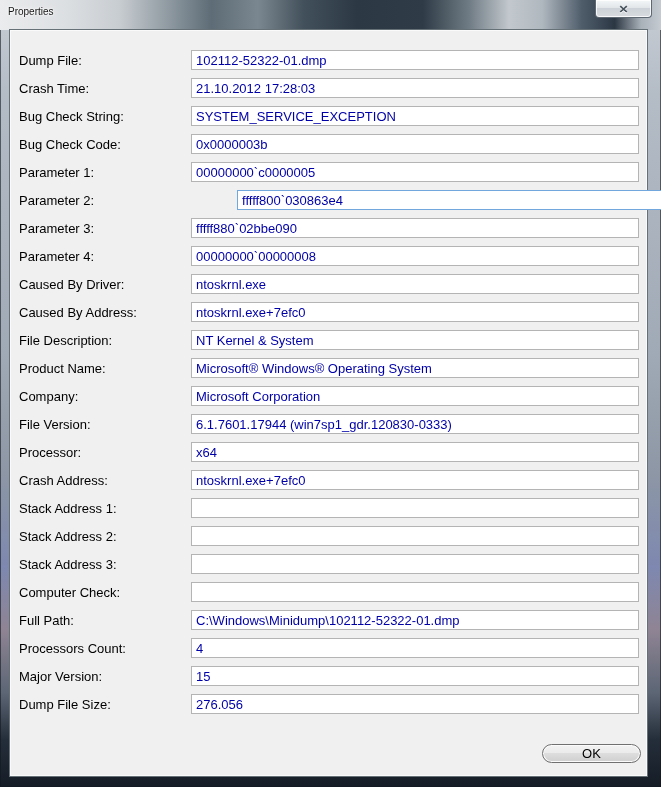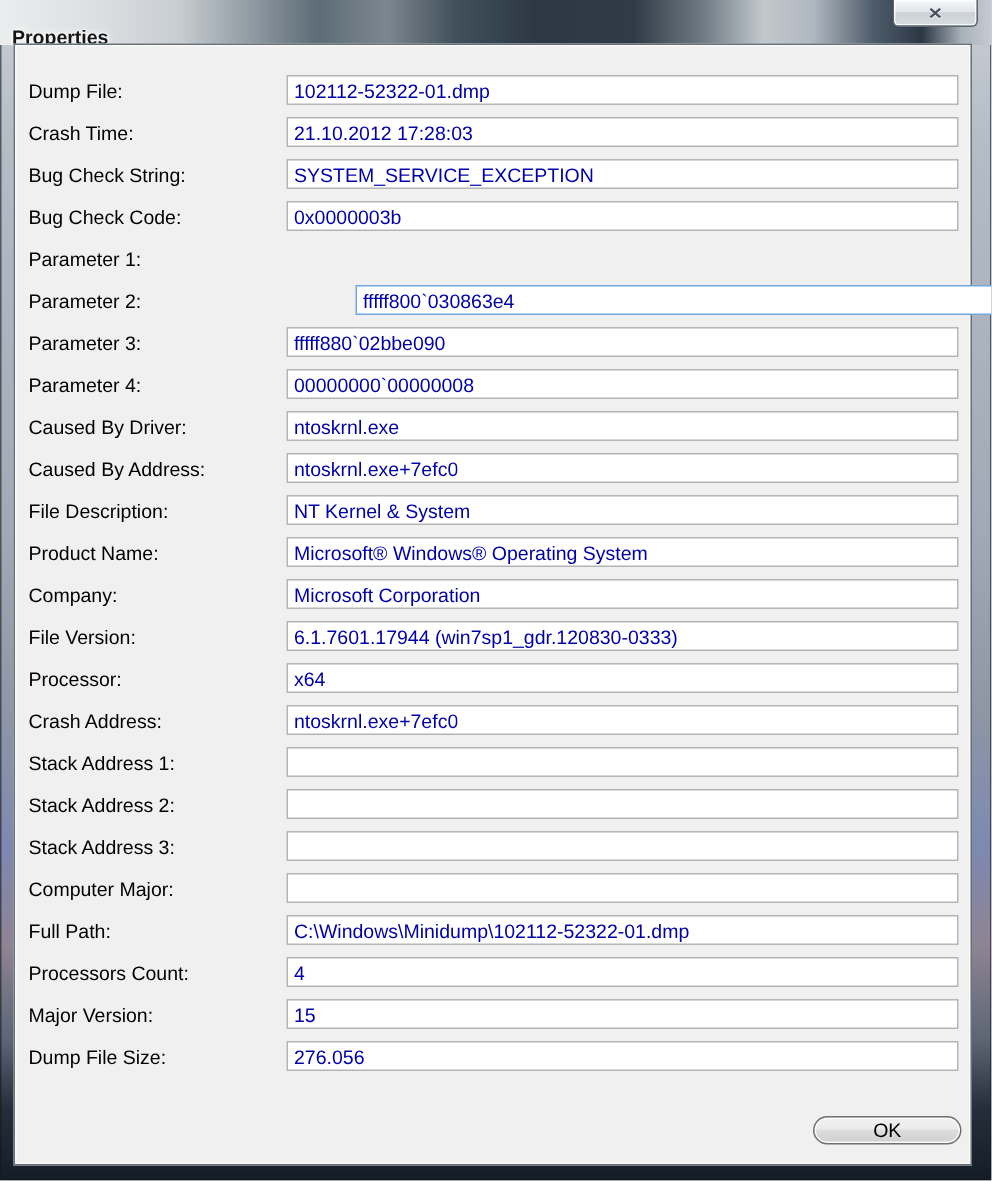--- a/index.html
+++ b/index.html
@@ -19,24 +19,23 @@
   
   .titlebar {
     position:absolute; top:0; left:0; right:0; height:30px;
     background:linear-gradient(90deg,
       #eaeced 0%, #dcdfe2 10%, #c8cdd1 18%, #8b969e 26%,
       #5d6c76 32%, #7b8790 39%, #42505b 46%, #2c3944 54%,
       #2f3c47 64%, #707c85 71%, #c2c8cd 77%, #b0b8bf 82%,
       #4f5d6b 88%, #2c3744 93%, #a9b1b9 97%, #c5cbd1 100%);
   }
   .title {
-    position:absolute; left:8px; top:17px;
-    font-size:13px; color:#151515;
+    position:absolute; left:8px; top:6px;
+    font-size:10px; color:#151515;
     text-shadow:0 0 8px #ffffff, 0 0 3px #ffffff, 0 0 2px #ffffff;
-    font-weight:bold;
   }
   .close-btn {
     position:absolute; top:0; right:9px; width:57px; height:18px;
     border:1px solid #5e6872; border-top:none;
     border-radius:0 0 4px 4px;
     background:linear-gradient(to bottom, #f5f7f8 0%, #e2e6e9 45%, #ccd2d7 50%, #d8dce0 100%);
     box-shadow: inset 0 0 0 1px rgba(255,255,255,.8);
     display:flex; align-items:center; justify-content:center;
     cursor:default;
   }
@@ -120,20 +119,23 @@
 
   <div class="row">
     <span class="row-label">Bug Check Code:</span>
     <div class="field">
       <span class="row-value">0x0000003b</span>
     </div>
   </div>
 
   <div class="row">
     <span class="row-label">Parameter 1:</span>
+    <div class="field">
+      <span class="row-value">00000000`c0000005</span>
+    </div>
   </div>
 
   <div class="row">
     <span class="row-label">Parameter 2:</span>
     <div class="field focused">
       <span class="row-value">fffff800`030863e4</span>
     </div>
   </div>
 
   <div class="row">
@@ -221,21 +223,21 @@
   </div>
 
   <div class="row">
     <span class="row-label">Stack Address 3:</span>
     <div class="field">
       <span class="row-value"></span>
     </div>
   </div>
 
   <div class="row">
-    <span class="row-label">Computer Major:</span>
+    <span class="row-label">Computer Check:</span>
     <div class="field">
       <span class="row-value"></span>
     </div>
   </div>
 
   <div class="row">
     <span class="row-label">Full Path:</span>
     <div class="field">
       <span class="row-value">C:\Windows\Minidump\102112-52322-01.dmp</span>
     </div>

